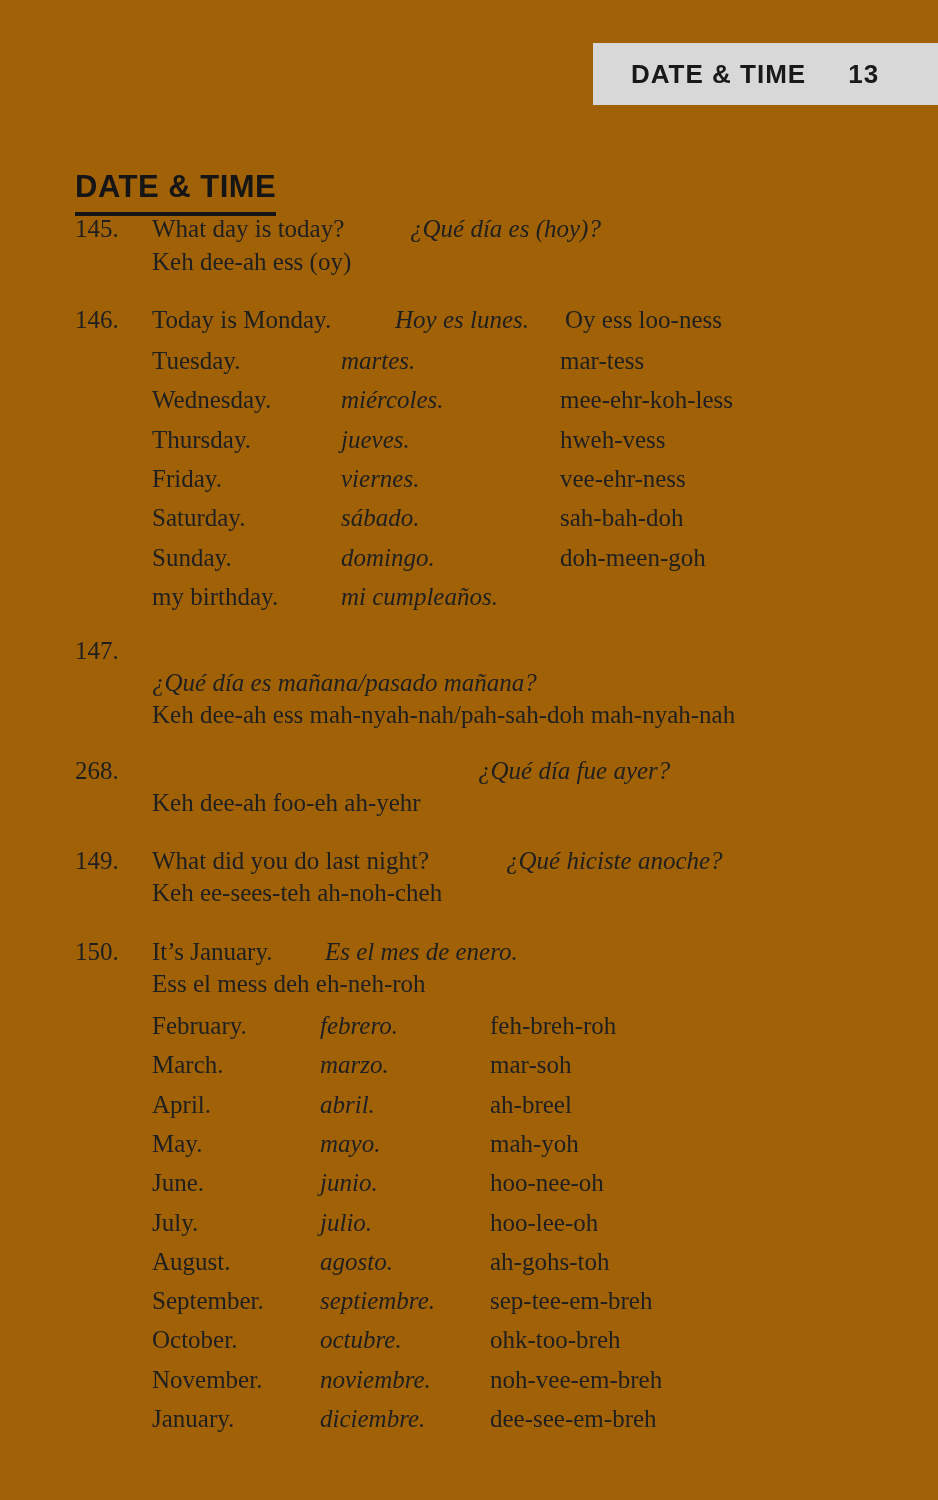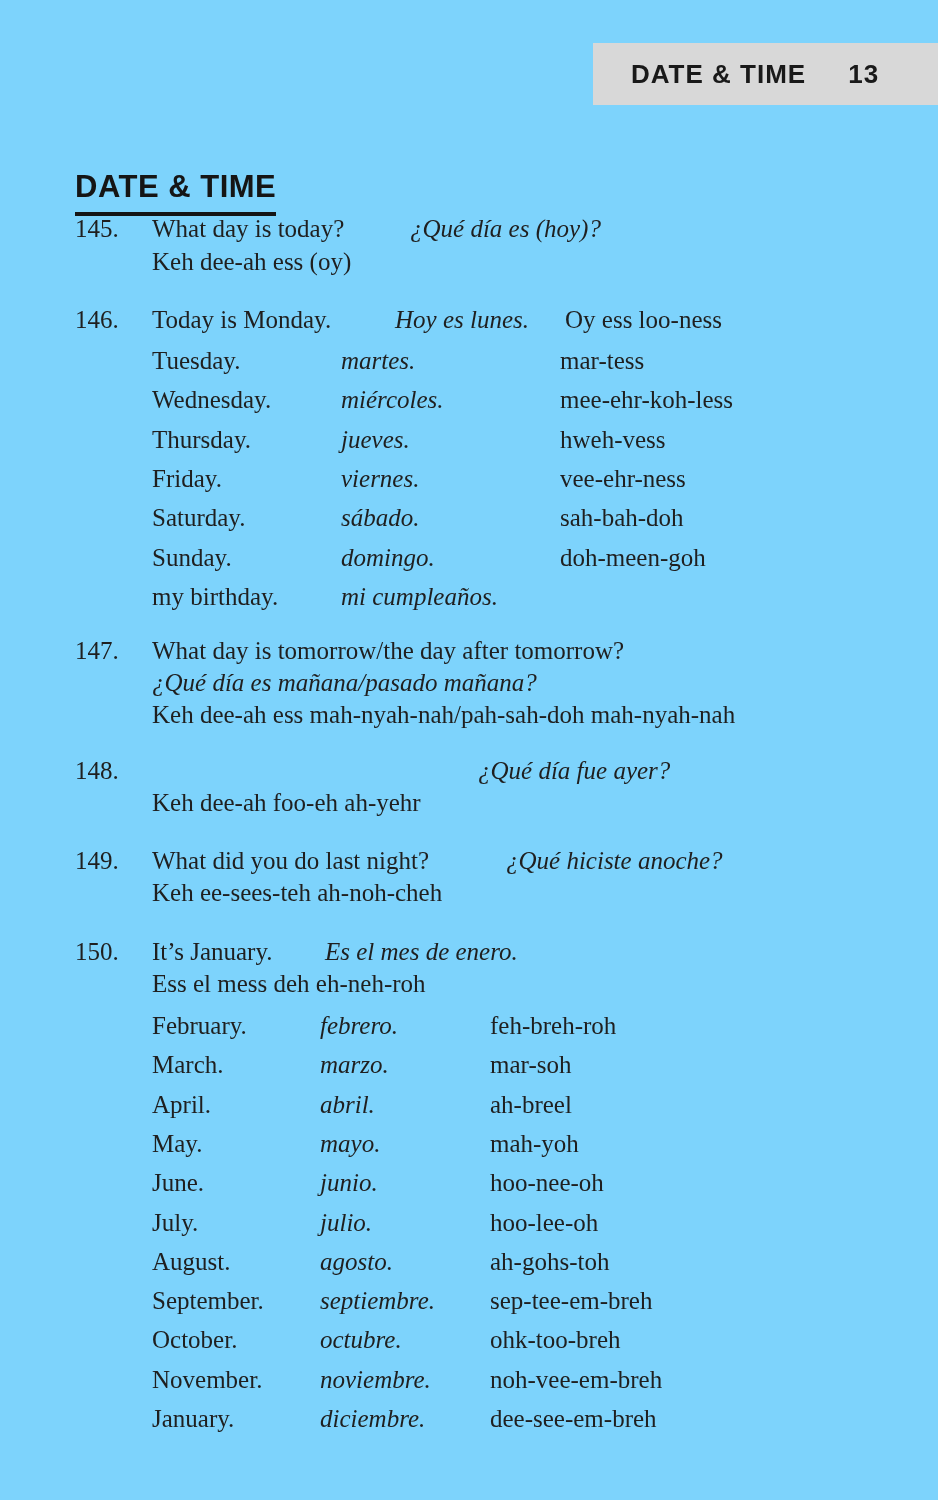--- a/index.html
+++ b/index.html
@@ -2,21 +2,21 @@
 <html><head>
 <meta charset="utf-8">
 <style>
   html, body {
     margin: 0; padding: 0;
     background: #ffffff;
   }
   #page {
     position: relative;
     width: 938px; height: 1500px;
-    background: #7dd3fc;
+    background: #a16207;
     overflow: hidden;
     font-family: "Liberation Serif", "DejaVu Serif", serif;
     color: #1f1f1f;
   }
 
   
   #header-bar {
     position: absolute;
     left: 593px; top: 43px;
     width: 345px; height: 62px;
@@ -121,33 +121,32 @@
     </div>
     <div class="line" style="top:277px">
       <span class="col eng" style="left:152px">my birthday.</span>
       <span class="col spa" style="left:341px">mi cumpleaños.</span>
     </div>
   </section>
 
   <section class="item" style="top:637px">
     <div class="line" style="top:0">
       <span class="num">147.</span>
-      <span class="col eng" style="left:152px">What day is tomorrow/the day after tomorrow?</span>
     </div>
     <div class="line" style="top:32px">
       <span class="col spa" style="left:152px">¿Qué día es mañana/pasado mañana?</span>
     </div>
     <div class="line" style="top:64px">
       <span class="col pron" style="left:152px">Keh <span class="u">dee</span>-ah ess mah-<span class="u">nyah</span>-nah/pah-<span class="u">sah</span>-doh mah-<span class="u">nyah</span>-nah</span>
     </div>
   </section>
 
   <section class="item" style="top:757px">
     <div class="line" style="top:0">
-      <span class="num">148.</span>
+      <span class="num">268.</span>
       <span class="col spa" style="left:478px">¿Qué día fue ayer?</span>
     </div>
     <div class="line" style="top:32px">
       <span class="col pron" style="left:152px">Keh <span class="u">dee</span>-ah foo-<span class="u">eh</span> ah-<span class="u">yehr</span></span>
     </div>
   </section>
 
   <section class="item" style="top:847px">
     <div class="line" style="top:0">
       <span class="num">149.</span>

